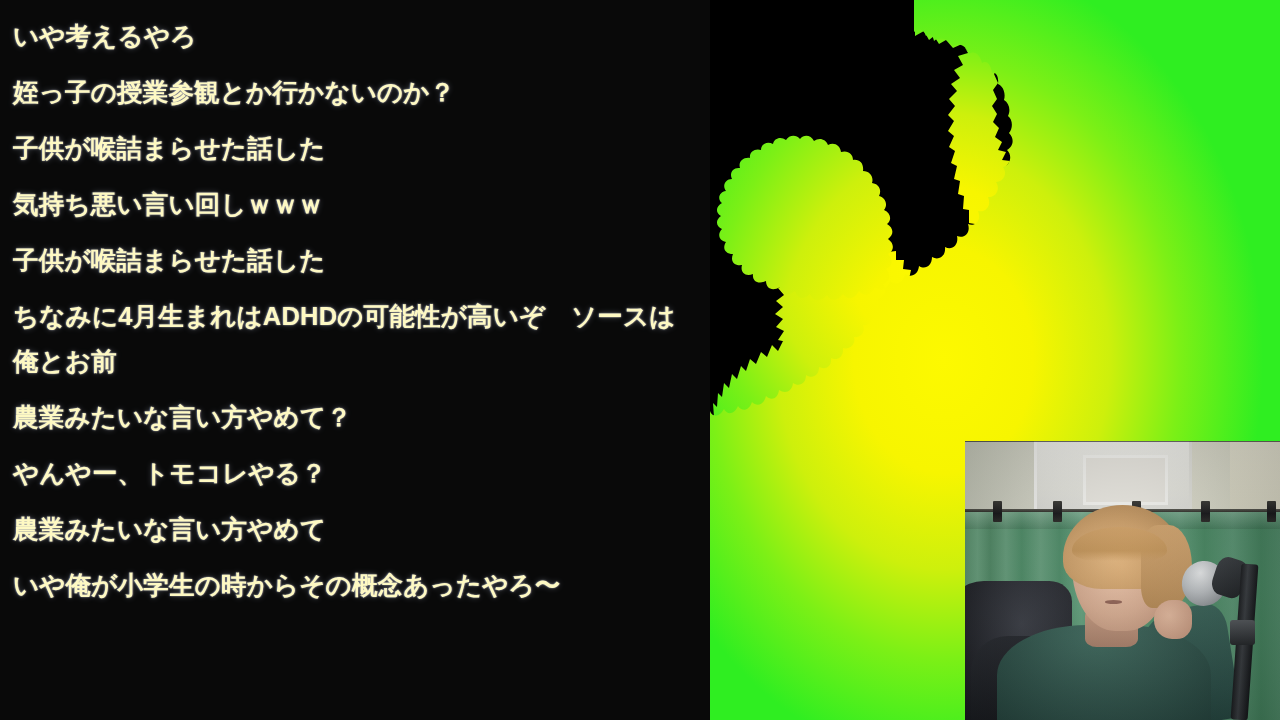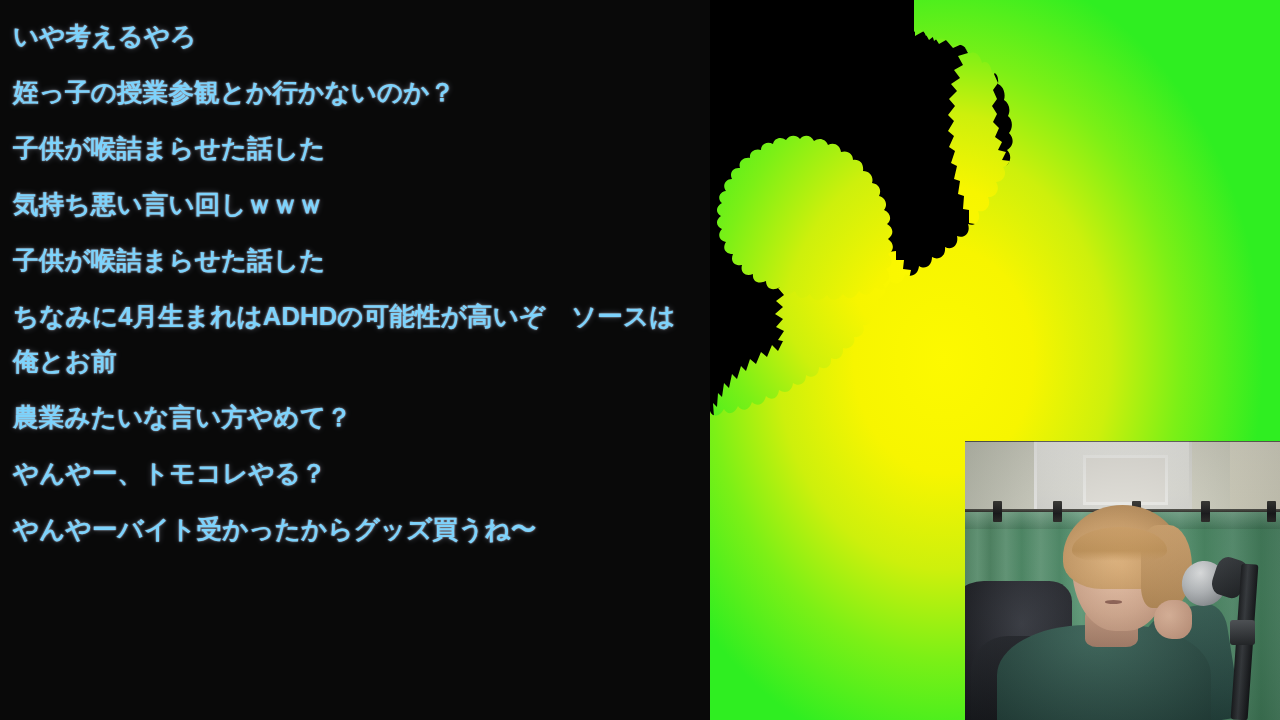--- a/index.html
+++ b/index.html
@@ -33,21 +33,21 @@
     width: 710px;
     padding: 0;
     margin: 0;
     list-style: none;
   }
   .comment-row {
     box-sizing: border-box;
     width: 710px;
     padding: 0 12px 0 13px;
     margin: 0 0 11px 0;
-    color: #7dd3fc;
+    color: #fef9c3;
     font-size: 25.5px;
     line-height: 45px;
     font-weight: 700;
     letter-spacing: 0.2px;
     white-space: normal;
     word-break: break-all;
     text-shadow:
       0 0 2px rgba(255,255,255,0.55),
       0 0 6px rgba(210,225,255,0.30),
       -1px 0 1px rgba(120,160,255,0.22),
@@ -266,21 +266,22 @@
   <div id="comment-pane">
     <ul id="comment-list">
       <li class="comment-row">いや考えるやろ</li>
       <li class="comment-row">姪っ子の授業参観とか行かないのか？</li>
       <li class="comment-row">子供が喉詰まらせた話した</li>
       <li class="comment-row">気持ち悪い言い回しｗｗｗ</li>
       <li class="comment-row">子供が喉詰まらせた話した</li>
       <li class="comment-row">ちなみに4月生まれはADHDの可能性が高いぞ　ソースは俺とお前</li>
       <li class="comment-row">農業みたいな言い方やめて？</li>
       <li class="comment-row">やんやー、トモコレやる？</li>
-      <li class="comment-row">やんやーバイト受かったからグッズ買うね〜</li>
+      <li class="comment-row">農業みたいな言い方やめて</li>
+      <li class="comment-row">いや俺が小学生の時からその概念あったやろ〜</li>
     </ul>
   </div>
 
   <div id="video-pane">
 
     <div id="map-wrap">
       <svg id="map-svg" viewBox="0 0 570 720" preserveAspectRatio="none">
         <defs>
           <radialGradient id="mieGrad" cx="0.41" cy="0.50" r="0.56">
             <stop offset="0%" stop-color="#FDF900"></stop>

